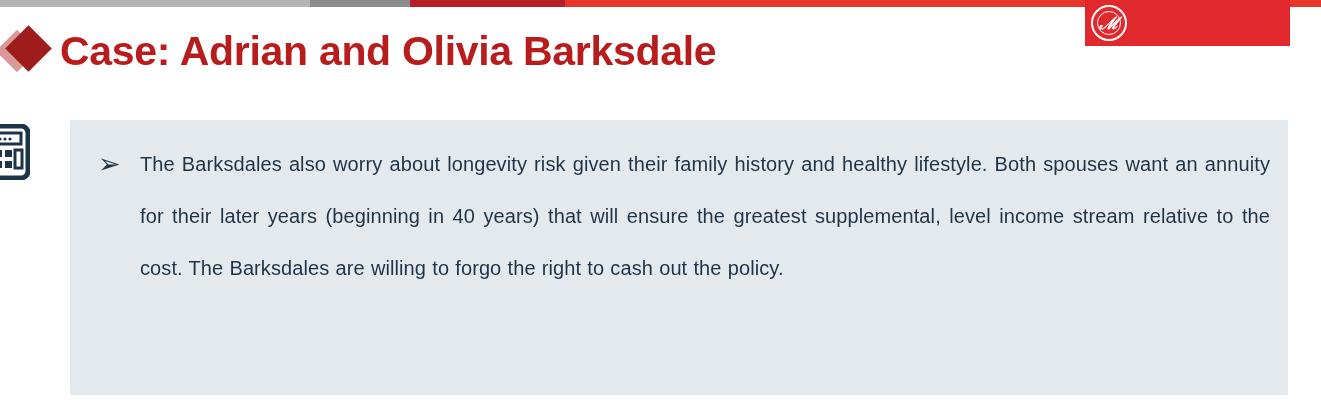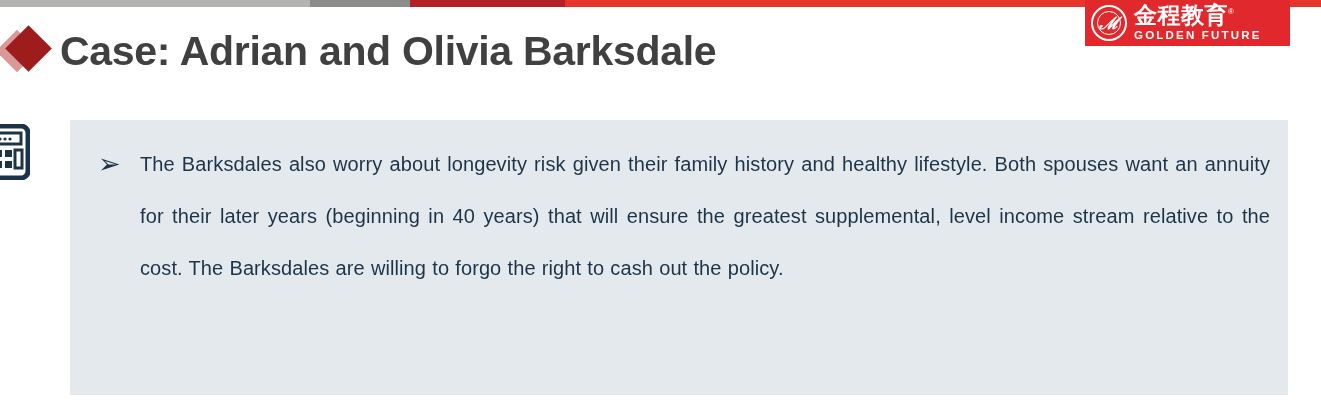--- a/index.html
+++ b/index.html
@@ -129,21 +129,21 @@
   .diamond-main {
     position: absolute;
     left: 12px;
     top: 10px;
     width: 33px;
     height: 33px;
     background: #9f1c1c;
     transform: rotate(45deg);
   }
   .slide-title {
-    color: #404040;
+    color: #b91c1c;
     font-size: 41px;
     font-weight: bold;
     letter-spacing: -0.3px;
     white-space: nowrap;
     line-height: 1;
     margin-left: -2px;
   }
 
   
   .calc-icon {
@@ -209,24 +209,20 @@
   <div class="seg seg-4"></div>
 </div>
 
 <div class="wm" style="left:240px; top:200px;">1702210</div>
 <div class="wm" style="left:650px; top:228px;">1702210</div>
 <div class="wm" style="left:975px; top:225px;">1702210</div>
 
 <div class="logo-block">
   <div class="logo-seal">
     <span class="logo-seal-mark">ℳ</span>
-  </div>
-  <div class="logo-text">
-    <div class="logo-cn"><span>金程教育</span><span class="logo-reg">®</span></div>
-    <div class="logo-en">GOLDEN FUTURE</div>
   </div>
 </div>
 
 <div class="title-row">
   <div class="diamond-wrap">
     <div class="diamond-shadow"></div>
     <div class="diamond-main"></div>
   </div>
   <div class="slide-title">Case: Adrian and Olivia Barksdale</div>
 </div>

